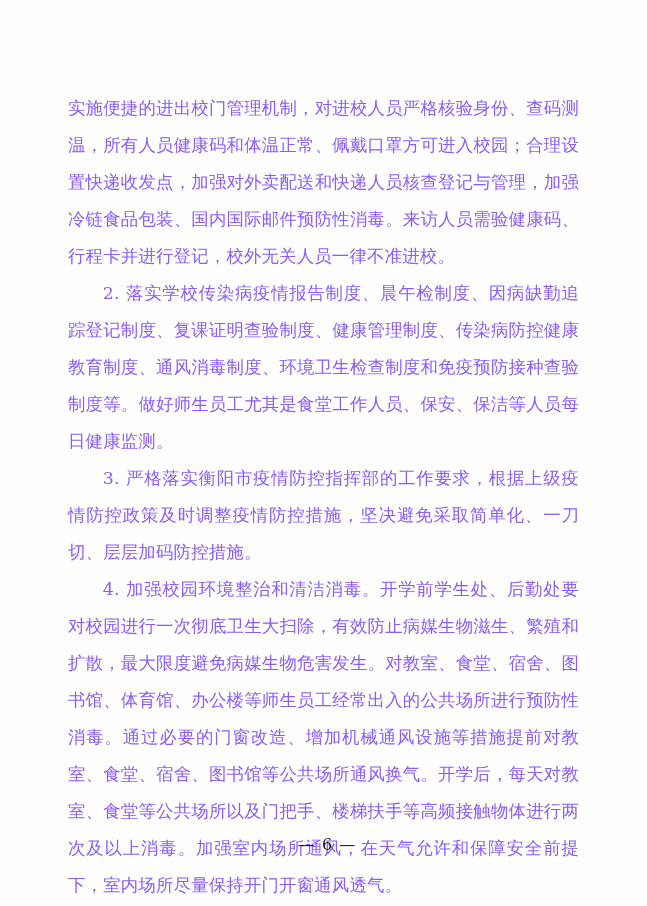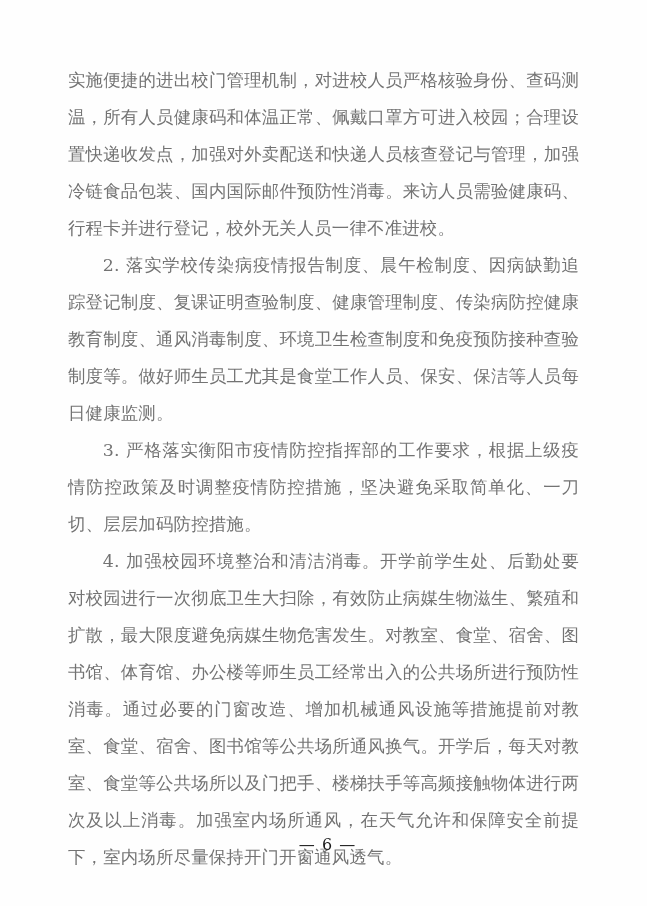--- a/index.html
+++ b/index.html
@@ -21,21 +21,22 @@
     box-sizing: border-box;
     padding: 62px 68px 0 68px;
     background: #fefefe;
   }
   .doc-body {
     font-size: 17.4px;
     line-height: 37px;
     text-align: justify;
     text-justify: inter-ideograph;
     letter-spacing: 0.2px;
-    color: #737373;
+    color: #8b5cf6;
+    margin-top: 28px;
   }
   .para {
     margin: 0;
     text-indent: 2em;
   }
   .para.first {
     text-indent: 0;
   }
   .page-number {
     position: absolute;

